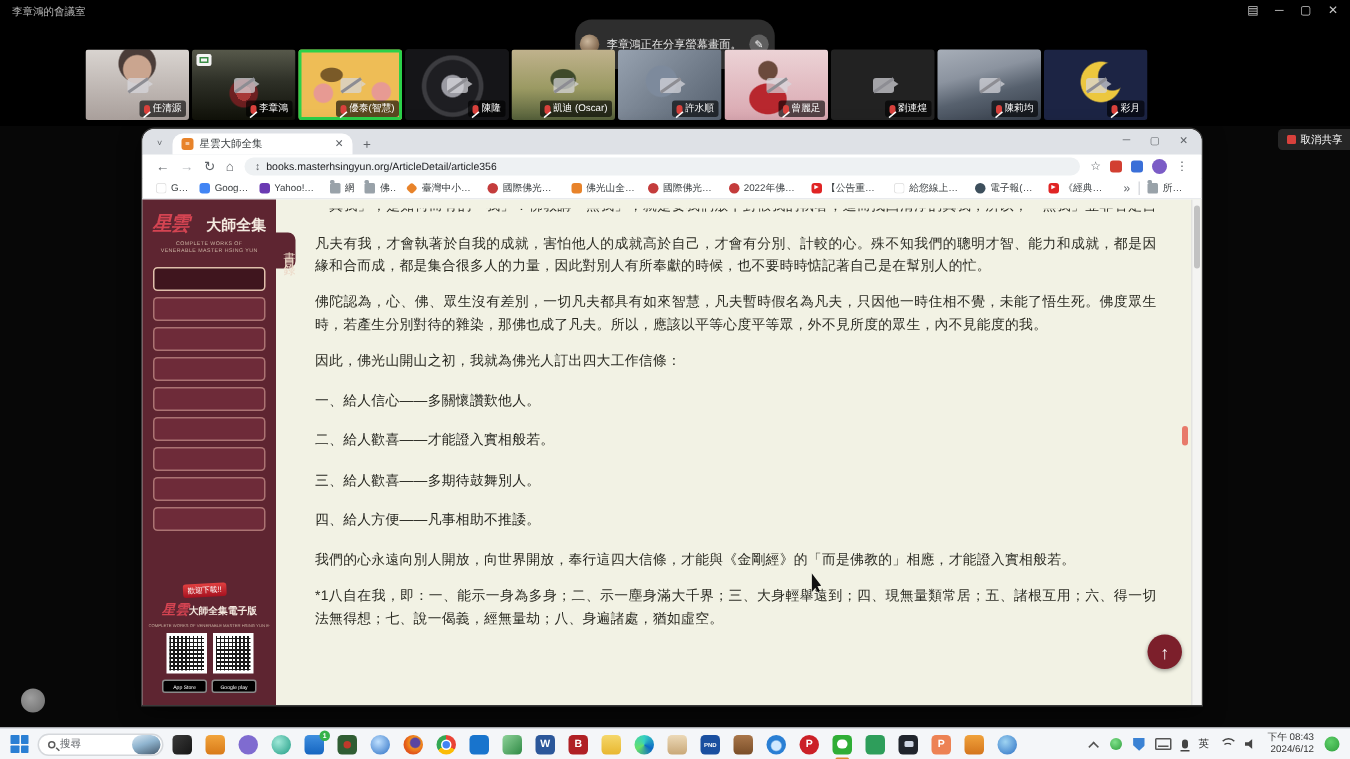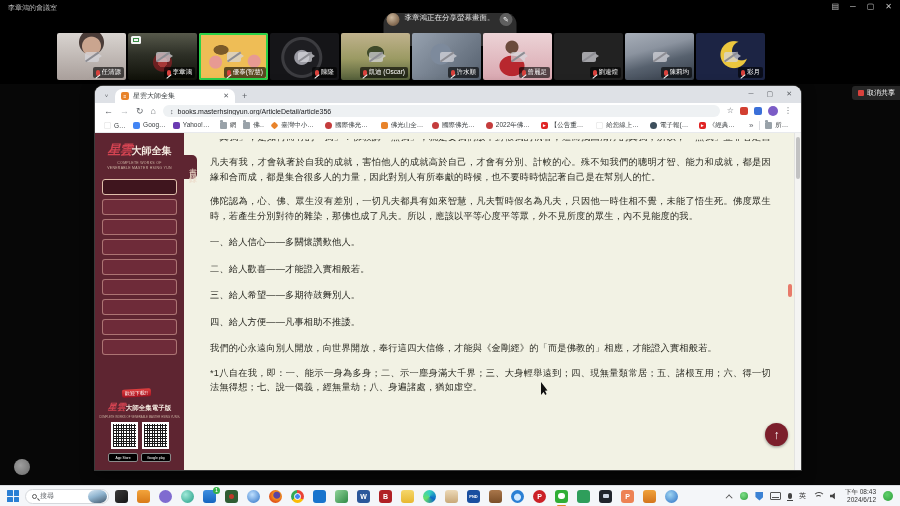--- a/index.html
+++ b/index.html
@@ -5,21 +5,21 @@
   html,body{margin:0;padding:0;background:#000;}
   *{box-sizing:border-box;}
   .stage{position:relative;width:900px;height:506px;background:#000;overflow:hidden;
          font-family:"Liberation Sans",sans-serif;-webkit-font-smoothing:antialiased;}
 
   
   .mtitle{position:absolute;left:8px;top:3px;font-size:7px;color:#b8b8b8;}
   .winctl{position:absolute;right:8px;top:2px;display:flex;gap:11px;color:#c7c7c7;font-size:8px;}
   .winctl span{cursor:default;}
   .sharepill{position:absolute;left:50%;top:13px;transform:translateX(-50%);height:33px;
-    background:rgba(48,48,48,.95);border-radius:11px;display:flex;align-items:flex-start;gap:5px;padding:0 4px 0 3px;}
+    background:rgba(48,48,48,.95);border-radius:11px;display:flex;align-items:center;gap:5px;padding:0 4px 0 3px;}
   .sp-av{width:13px;height:13px;border-radius:50%;background:radial-gradient(circle at 40% 35%,#cbb79d,#8a7158 60%,#5a4734);}
   .sp-tx{font-size:7.5px;color:#e4e4e4;white-space:nowrap;}
   .sp-pen{width:13px;height:13px;border-radius:50%;background:#5f5f5f;color:#fff;font-size:7px;
     display:flex;align-items:center;justify-content:center;}
 
   
   .strip{position:absolute;left:57px;top:33px;display:flex;gap:2px;}
   .tile{position:relative;width:69px;height:47px;border-radius:2px;overflow:hidden;background:#222;flex:0 0 auto;}
   .tile.active{outline:2px solid #2bd14a;outline-offset:-2px;}
   .camoff{position:absolute;left:50%;top:50%;transform:translate(-50%,-50%);width:14px;height:10px;
@@ -103,21 +103,21 @@
   .bi-yt{background:#e02424;border-radius:2px;} .bi-yt::after{content:'▸';color:#fff;font-size:5px;}
   .bi-globe{background:#3d4f5c;border-radius:50%;}
   .bm-overflow{margin-left:auto;font-size:8px;color:#5f6368;padding:0 3px;}
   .bm-sep{width:1px;height:9px;background:#dadce0;}
 
   
   .contentrow{flex:1;display:flex;min-height:0;position:relative;}
   .sidebar{width:89px;background:#5e2531;display:flex;flex-direction:column;flex:0 0 auto;}
   .slogo{padding:7px 3px 5px;text-align:center;}
   .slogo .mark{font-family:"DejaVu Serif",serif;font-style:italic;font-weight:700;font-size:13px;color:#d44452;letter-spacing:-1px;}
-  .slogo .rest{font-family:"DejaVu Serif",serif;font-weight:700;font-size:10px;color:#f3e9df;}
+  .slogo .rest{font-family:"DejaVu Serif",serif;font-weight:700;font-size:10px;color:#f3e9df;padding-left:12px;}
   .slogo .en{font-size:3.5px;color:#cdb4a4;letter-spacing:.3px;line-height:1.5;margin-top:2px;}
   .smenu{display:flex;flex-direction:column;gap:4px;padding:2px 7px 0;}
   .mbtn{height:16px;line-height:15px;text-align:center;font-size:7.5px;color:#f2e0d8;background:#6e2b39;
     border:1px solid rgba(224,176,164,.55);border-radius:3px;white-space:nowrap;overflow:hidden;}
   .mbtn.sel{background:#3f151e;border-color:#e0bfab;font-weight:700;}
   .dlblock{margin-top:auto;padding:8px 4px 8px;position:relative;text-align:center;}
   .dlbadge{position:absolute;top:1px;left:27px;background:linear-gradient(#e24040,#a51220);color:#fff;
     font-size:5px;padding:1px 3px;border-radius:2px;transform:rotate(-3deg);white-space:nowrap;}
   .dlmark{font-family:"DejaVu Serif",serif;font-style:italic;font-weight:700;font-size:9px;color:#d44452;}
   .dltitle{font-size:6.5px;color:#f3e9df;font-weight:700;}
@@ -451,24 +451,25 @@
         </div>
 
         <div class="sitemain">
           <div class="booktab">書目錄</div>
           <div class="article">
             <div class="partial">
                 <span>「真我」，是如何而有的「我」？佛教講「無我」，就是要我們放下對假我的執著，進而找回清淨的真我；所以，「無我」並非否定自己。</span>
               </div>
             <p>凡夫有我，才會執著於自我的成就，害怕他人的成就高於自己，才會有分別、計較的心。殊不知我們的聰明才智、能力和成就，都是因緣和合而成，都是集合很多人的力量，因此對別人有所奉獻的時候，也不要時時惦記著自己是在幫別人的忙。</p>
             <p>佛陀認為，心、佛、眾生沒有差別，一切凡夫都具有如來智慧，凡夫暫時假名為凡夫，只因他一時住相不覺，未能了悟生死。佛度眾生時，若產生分別對待的雜染，那佛也成了凡夫。所以，應該以平等心度平等眾，外不見所度的眾生，內不見能度的我。</p>
+            <p>因此，佛光山開山之初，我就為佛光人訂出四大工作信條：</p>
             <div class="blist">
                 <div class="bitem">一、給人信心——多關懷讚歎他人。</div>
                 <div class="bitem">二、給人歡喜——才能證入實相般若。</div>
-                <div class="bitem">三、給人希望——多期待鼓舞別人。</div>
+                <div class="bitem">三、給人歡喜——多期待鼓舞別人。</div>
                 <div class="bitem">四、給人方便——凡事相助不推諉。</div>
               </div>
             <p>我們的心永遠向別人開放，向世界開放，奉行這四大信條，才能與《金剛經》的「而是佛教的」相應，才能證入實相般若。</p>
             <p class="footnote">*1八自在我，即：一、能示一身為多身；二、示一塵身滿大千界；三、大身輕舉遠到；四、現無量類常居；五、諸根互用；六、得一切法無得想；七、說一偈義，經無量劫；八、身遍諸處，猶如虛空。</p>
           </div>
           <div class="totop">↑</div>
           <div class="pagethumb"></div>
           <div class="winscroll">
             <div class="winthumb"></div>
           </div>

